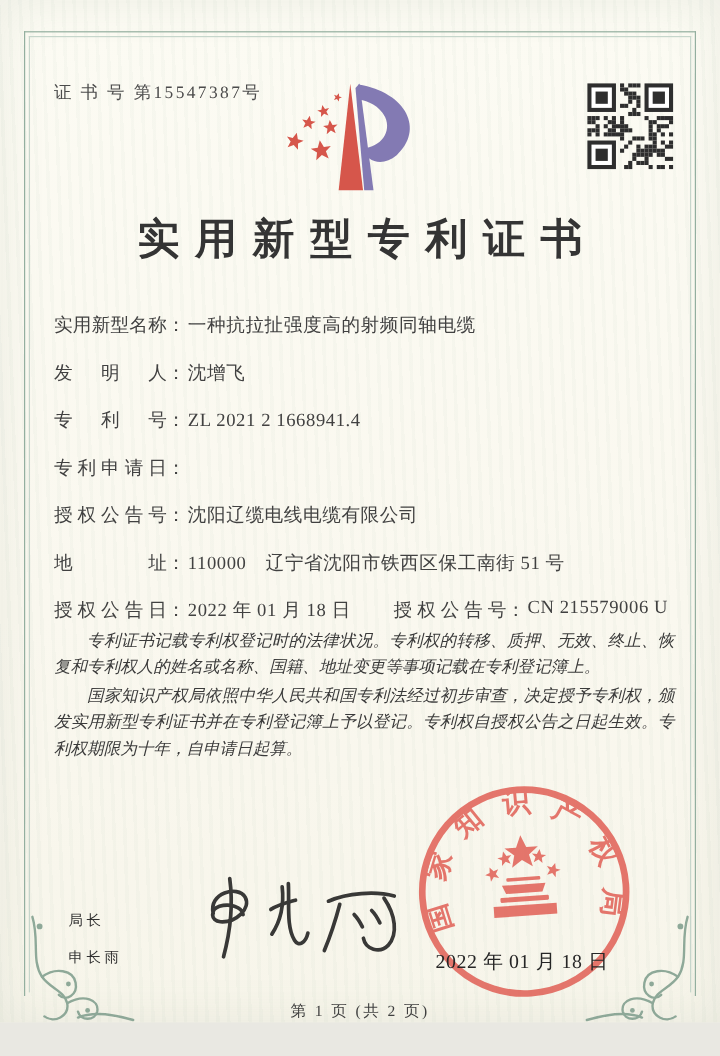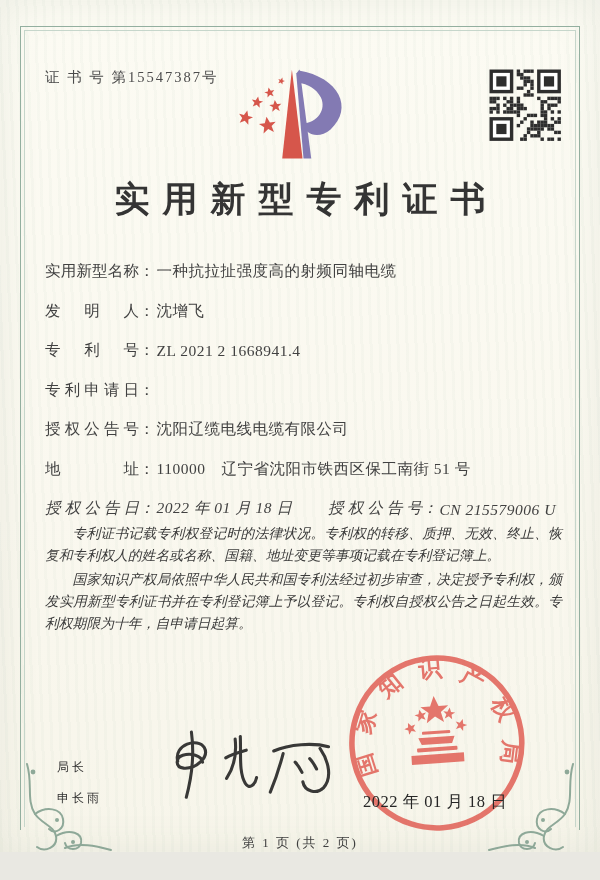--- a/index.html
+++ b/index.html
@@ -19,21 +19,21 @@
   .cert-no{position:absolute;left:45px;top:68px;font-size:14.5px;letter-spacing:2px;color:#4b4b4b;}
   .logo{position:absolute;left:231px;top:56px;}
   .qr{position:absolute;left:486px;top:66px;}
   .title{position:absolute;left:0;right:0;top:176px;text-align:center;
     font-size:35px;font-weight:600;letter-spacing:13px;color:#343434;text-indent:13px;}
   .fields{position:absolute;left:45px;right:36px;top:252px;font-size:15.5px;color:#414141;}
   .frow{height:39.5px;display:flex;align-items:center;}
   .flabel{display:inline-block;width:94px;text-align:justify;text-align-last:justify;}
   .fcolon{margin:0 2px 0 0;}
   .fvalue{letter-spacing:.5px;}
-  .pair{display:flex;align-items:flex-end;font-style:italic;}
+  .pair{display:flex;align-items:flex-start;}
   .pair1{width:283px;}
   .body-text{position:absolute;left:45px;right:38px;top:523px;
     font-size:13.8px;line-height:1.6;color:#3a3a3a;text-align:justify;}
   .body-text p{margin:0 0 2px 0;text-indent:2em;font-style:italic;}
   .signer{position:absolute;left:57px;top:752px;font-size:12px;line-height:31px;color:#303030;letter-spacing:3px;}
   .sig{position:absolute;left:152px;top:720px;}
   .seal{position:absolute;left:346px;top:652px;transform:rotate(-4deg);}
   .seal-date{position:absolute;left:363px;top:791px;font-size:16.5px;color:#262626;letter-spacing:.5px;
     font-family:"Liberation Serif",serif;}
   .footer{position:absolute;left:0;right:0;top:834px;text-align:center;font-size:13px;color:#3f3f3f;letter-spacing:2px;}

